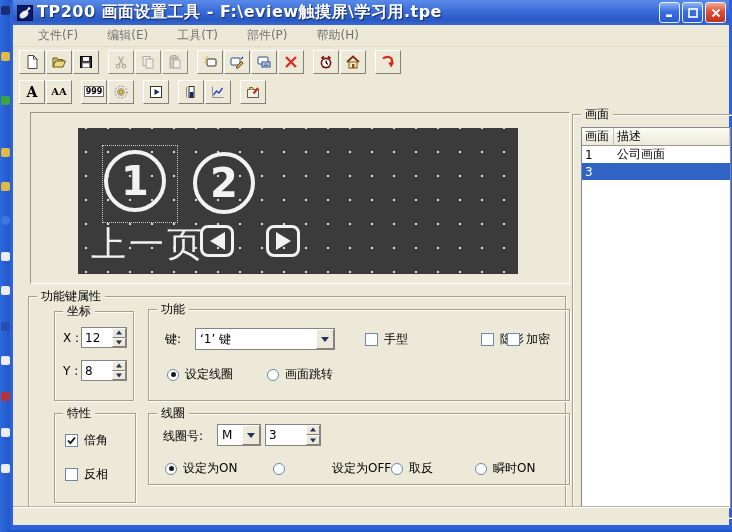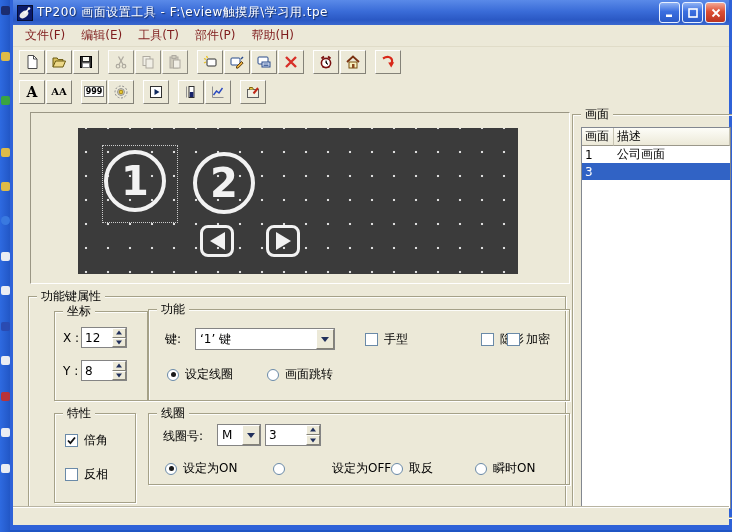--- a/index.html
+++ b/index.html
@@ -14,31 +14,31 @@
   .desktop{position:absolute;left:0;top:0;width:10px;height:532px;
     background:linear-gradient(90deg,#2e6ae0,#2257c6);}
   .dicon{position:absolute;left:1px;width:9px;height:9px;border-radius:2px;opacity:.95;}
   
   .win{position:absolute;left:10px;top:0;width:722px;height:530px;box-sizing:border-box;
     border-left:3px solid #2f62d8;border-right:3px solid #2f62d8;border-bottom:5px solid #2f62d8;
     background:#ece9d8;}
   .titlebar{height:25px;display:flex;align-items:center;padding:0 3px 0 4px;
     background:linear-gradient(180deg,#5a8ae8 0%,#3a6cd8 45%,#2a58c4 80%,#3a68d0 100%);}
   .titlebar .appicon{width:16px;height:16px;margin-right:4px;flex:0 0 auto;}
-  .titletext{color:#fff;font-weight:normal;font-size:12px;letter-spacing:.5px;
+  .titletext{color:#fff;font-weight:bold;font-size:16px;letter-spacing:.5px;
     text-shadow:1px 1px 1px rgba(0,0,0,.55);white-space:nowrap;overflow:hidden;flex:1;}
   .winbtns{display:flex;gap:2px;}
   .wbtn{width:21px;height:21px;border-radius:3px;border:1px solid #e8f0ff;
     display:flex;align-items:center;justify-content:center;box-sizing:border-box;}
   .wbtn.blue{background:linear-gradient(180deg,#8fb2f4,#3b6fe0 45%,#2a5ac8);}
   .wbtn.red{background:linear-gradient(180deg,#f4a894,#dd4f33 45%,#bb3420);}
   
   .menubar{height:21px;display:flex;align-items:center;padding-left:4px;
     background:#ece9d8;border-bottom:1px solid #e0dcc8;}
-  .menu-item{padding:2px 8px;color:#7f1d1d;cursor:default;}
+  .menu-item{padding:2px 8px;color:#737373;cursor:default;margin-left:13px;}
   
   .toolbar{height:30px;display:flex;align-items:center;padding-left:6px;background:#ece9d8;}
   .tgap{width:8px;}
   .tbtn{width:26px;height:24px;margin-right:1px;box-sizing:border-box;
     background:#ece9d8;border:1px solid;border-color:#ffffff #848278 #848278 #ffffff;
     display:flex;align-items:center;justify-content:center;}
   .tbtn .glyph{font-weight:bold;font-family:"DejaVu Serif","Liberation Serif",serif;}
   .tbtn.disabled{opacity:.9;}
   .g999{font-size:8px;font-weight:bold;border:1px solid #707070;padding:0 1px;line-height:9px;background:#fff;}
   
@@ -295,33 +295,34 @@
 
   <div class="preview">
     <div class="lcd">
       <div class="sel-rect"></div>
       <div class="lcd-circle" style="left:26px;top:22px;">
         <span>1</span>
       </div>
       <div class="lcd-circle" style="left:115px;top:24px;">
         <span>2</span>
       </div>
+      <div class="lcd-text" style="left:13px;top:93px;">上一页</div>
       <div class="lcd-btn" style="left:122px;top:97px;">
         <div class="tri-l"></div>
       </div>
       <div class="lcd-btn" style="left:188px;top:97px;">
         <div class="tri-r"></div>
       </div>
     </div>
   </div>
 
   <div class="gb" style="left:4px;top:296px;width:538px;height:212px;">
     <span class="lg">功能键属性</span>
 
-    <div class="gb" style="left:14px;top:14px;width:94px;height:90px;">
+    <div class="gb" style="left:14px;top:14px;width:80px;height:90px;">
       <span class="lg">坐标</span>
       <div class="lblrow" style="left:8px;top:19px;">X :</div>
       <div class="field" style="left:26px;top:15px;width:46px;height:21px;">
         <span>12</span>
         <span class="spin">
             <span class="sp up"></span>
             <span class="sp dn"></span>
           </span>
       </div>
       <div class="lblrow" style="left:8px;top:52px;">Y :</div>

